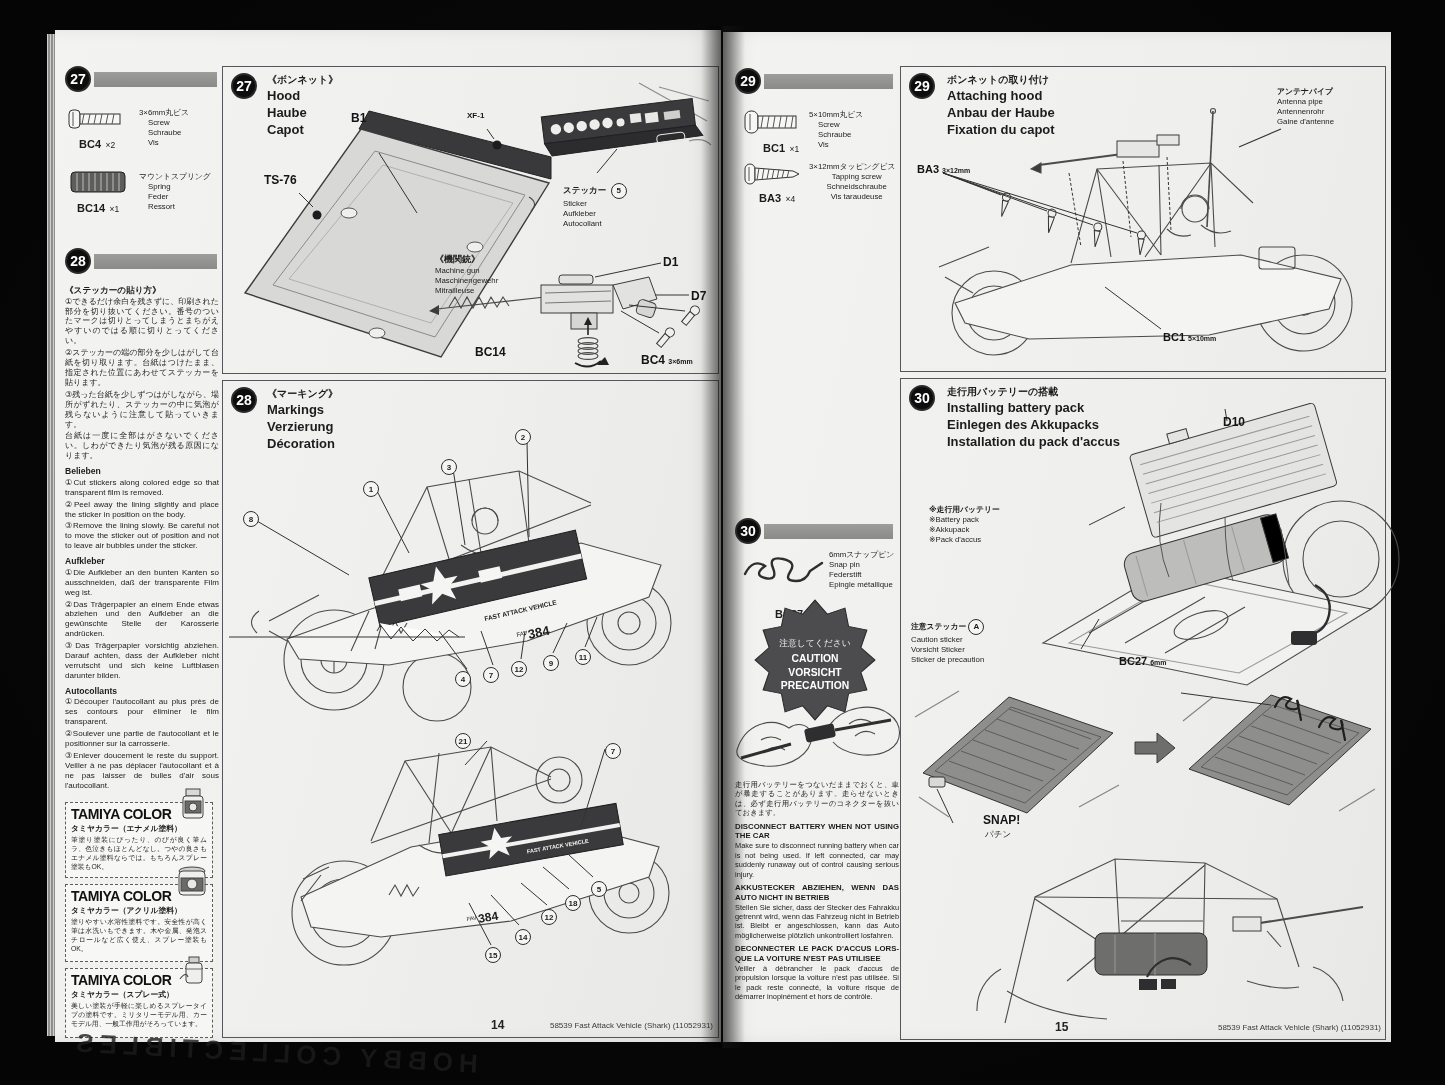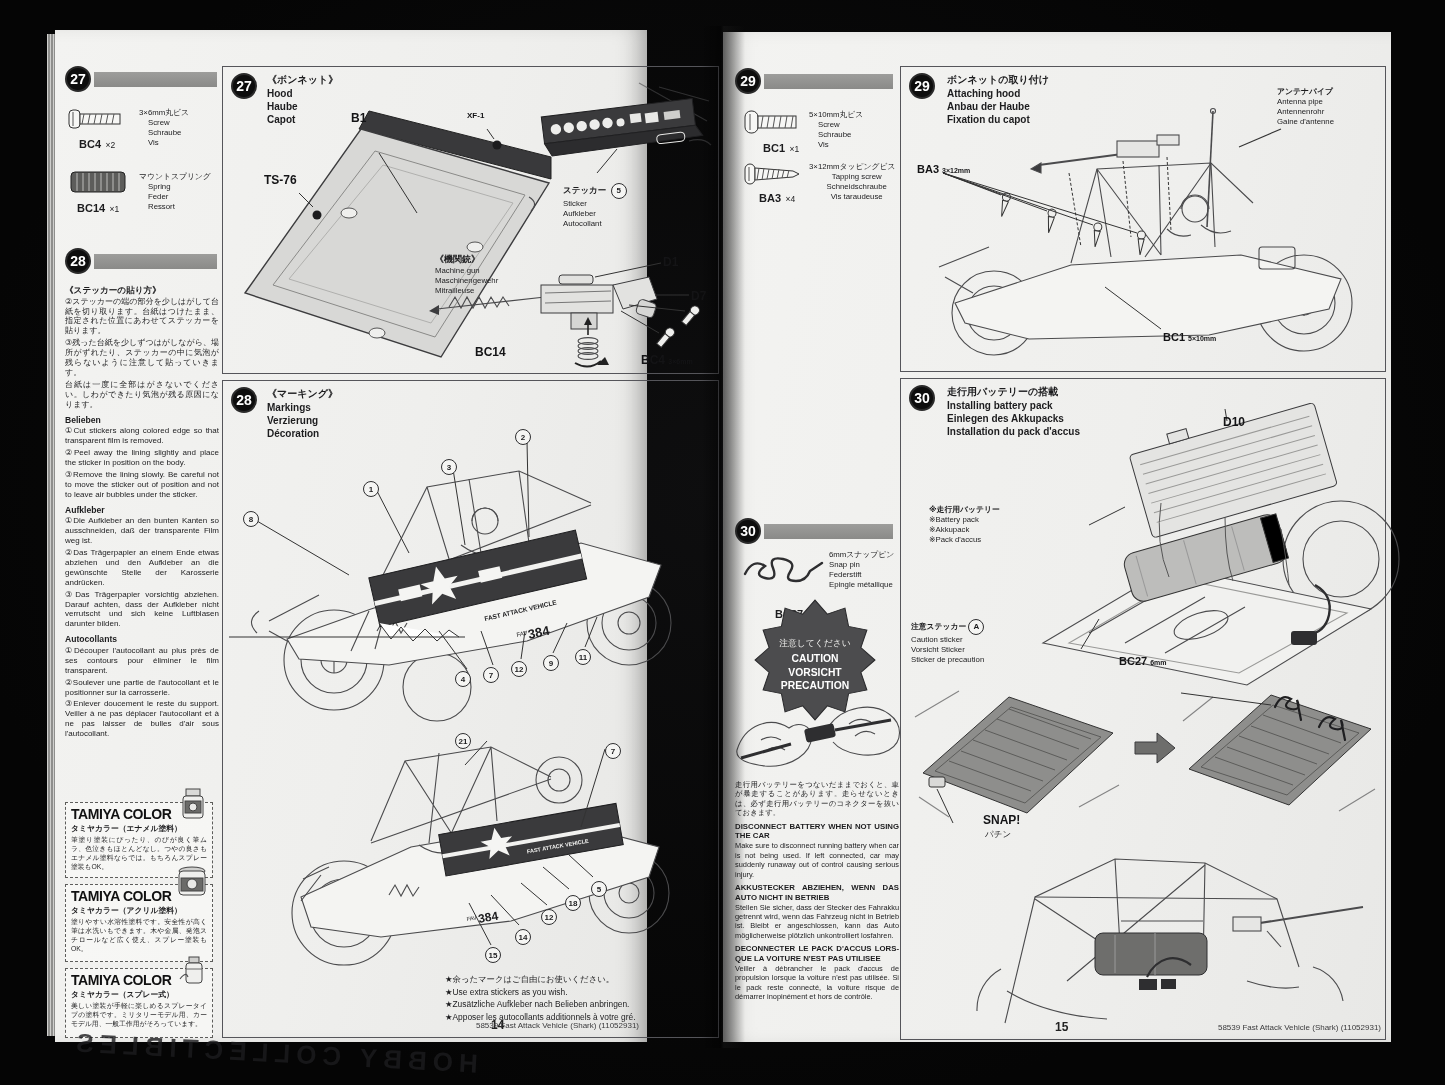--- a/index.html
+++ b/index.html
@@ -9,21 +9,21 @@
   .stepbar{position:absolute;display:flex;align-items:center;height:26px;}
   .stepnum{width:26px;height:26px;border-radius:50%;background:#0d0d0d;color:#fff;font-weight:bold;font-size:14px;display:flex;align-items:center;justify-content:center;flex:0 0 26px;border:2px solid #2a2a2a;box-sizing:border-box;}
   .bar{height:15px;background:linear-gradient(#9d9d9b,#8a8a88);flex:1;margin-left:3px;}
   .code{font-weight:bold;font-size:11px;letter-spacing:0;}
   .qty{font-size:8.5px;font-weight:normal;}
   .desc{font-size:7.8px;line-height:1.3;}
   .desc .jpl{white-space:nowrap;}
   .desc .lat{padding-left:9px;}
   .boxed{position:absolute;border:1.3px solid #55555a;box-sizing:border-box;}
   .title-jp{font-weight:bold;font-size:10px;white-space:nowrap;}
-  .title-lat{font-size:10px;font-weight:bold;line-height:1.32;}
+  .title-lat{font-size:13px;font-weight:bold;line-height:1.32;}
   .chip{position:absolute;width:14px;height:14px;border:1.2px solid #2e2e30;border-radius:50%;background:#f5f5f3;font-size:8px;font-weight:bold;display:flex;align-items:center;justify-content:center;color:#1c1c1e;z-index:5;}
   .plabel{position:absolute;font-weight:bold;font-size:11px;color:#141416;white-space:nowrap;z-index:5;}
   .psize{font-size:7px;font-weight:bold;}
   .howto{position:absolute;overflow:hidden;}
   .howto p{margin:0 0 2px;font-size:8px;line-height:1.24;text-align:justify;}
   .howto p.h{font-weight:bold;font-size:8.6px;margin:5px 0 1px;}
   .warning{position:absolute;overflow:hidden;}
   .warning p{margin:0 0 4px;font-size:7.4px;line-height:1.27;text-align:justify;}
   .warning p.h{font-weight:bold;font-size:7.8px;margin:2px 0 0;}
   .tamiya{position:absolute;border:1px dashed #5d5d5b;padding:3px 5px;width:148px;box-sizing:border-box;background:rgba(252,252,250,0.55);}
@@ -44,21 +44,21 @@
 </style>
 </head>
 <body>
 
 <div class="stage">
 
   <div class="watermark">HOBBY COLLECTIBLES</div>
   <div class="edgeL"></div>
   <div class="edgeR"></div>
 
-  <div class="page" style="left:55px;top:30px;width:592px;height:1012px;box-shadow:inset -20px 0 26px -16px rgba(0,0,0,0.38);">
+  <div class="page" style="left:55px;top:30px;width:666px;height:1012px;box-shadow:inset -20px 0 26px -16px rgba(0,0,0,0.38);">
 
     <div class="stepbar" style="left:10px;top:36px;width:152px;">
       <span class="stepnum">27</span>
       <span class="bar"></span>
     </div>
 
     <svg style="left:12px;top:76px;" width="62" height="26" viewBox="0 0 62 26">
       <rect x="2" y="4" width="11" height="18" rx="4" fill="#f7f7f5" stroke="#333"></rect>
       <line x1="6" y1="6" x2="6" y2="20" stroke="#555"></line>
       <rect x="13" y="8" width="40" height="10" fill="#f7f7f5" stroke="#333"></rect>
@@ -100,20 +100,21 @@
       <div class="lat">Ressort</div>
     </div>
 
     <div class="stepbar" style="left:10px;top:218px;width:152px;">
       <span class="stepnum">28</span>
       <span class="bar"></span>
     </div>
 
     <div class="howto" style="left:10px;top:250px;width:154px;height:516px;">
       <p class="h">《ステッカーの貼り方》</p>
+      <p>①できるだけ余白を残さずに、印刷された部分を切り抜いてください。番号のついたマークは切りとってしまうとまちがえやすいのではる順に切りとってください。</p>
       <p>②ステッカーの端の部分を少しはがして台紙を切り取ります。台紙はつけたまま、指定された位置にあわせてステッカーを貼ります。</p>
       <p>③残った台紙を少しずつはがしながら、場所がずれたり、ステッカーの中に気泡が残らないように注意して貼っていきます。</p>
       <p>台紙は一度に全部はがさないでください。しわができたり気泡が残る原因になります。</p>
       <p class="h">Belieben</p>
       <p>①Cut stickers along colored edge so that transparent film is removed.</p>
       <p>②Peel away the lining slightly and place the sticker in position on the body.</p>
       <p>③Remove the lining slowly. Be careful not to move the sticker out of position and not to leave air bubbles under the sticker.</p>
       <p class="h">Aufkleber</p>
       <p>①Die Aufkleber an den bunten Kanten so ausschneiden, daß der transparente Film weg ist.</p>
       <p>②Das Trägerpapier an einem Ende etwas abziehen und den Aufkleber an die gewünschte Stelle der Karosserie andrücken.</p>
@@ -374,26 +375,20 @@
       </svg>
 
       <span class="chip" style="left:232px;top:352px;">21</span>
       <span class="chip" style="left:382px;top:362px;">7</span>
       <span class="chip" style="left:368px;top:500px;">5</span>
       <span class="chip" style="left:342px;top:514px;">18</span>
       <span class="chip" style="left:318px;top:528px;">12</span>
       <span class="chip" style="left:292px;top:548px;">14</span>
       <span class="chip" style="left:262px;top:566px;">15</span>
 
-      <div class="abs notes" style="left:222px;top:592px;">
-        <div>★余ったマークはご自由にお使いください。</div>
-        <div>★Use extra stickers as you wish.</div>
-        <div>★Zusätzliche Aufkleber nach Belieben anbringen.</div>
-        <div>★Apposer les autocollants additionnels à votre gré.</div>
-      </div>
     </div>
 
     <div class="pagenum" style="left:436px;top:988px;">14</div>
     <div class="footcode" style="right:8px;top:991px;width:300px;">58539 Fast Attack Vehicle (Shark) (11052931)</div>
   </div>
 
   <div class="page" style="left:723px;top:32px;width:668px;height:1010px;box-shadow:inset 20px 0 26px -16px rgba(0,0,0,0.35);">
 
     <div class="stepbar" style="left:12px;top:36px;width:158px;">
       <span class="stepnum">29</span>

